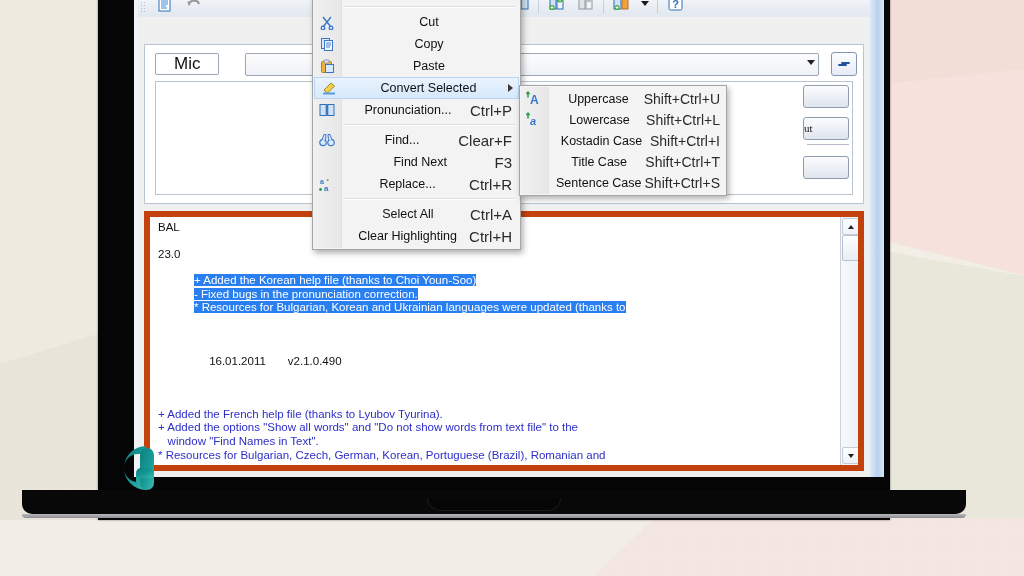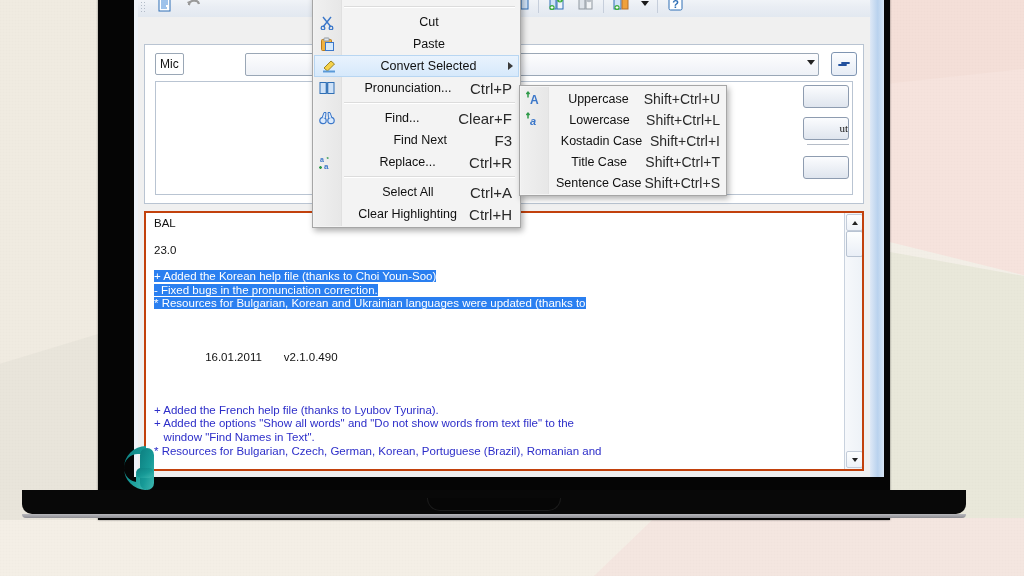--- a/index.html
+++ b/index.html
@@ -103,22 +103,22 @@
   .tab{
     position:absolute;left:0;top:0;height:21px;padding:0 10px;line-height:21px;
     font-size:12px;color:#1d1d1d;background:linear-gradient(#ffffff,#eff2f6);
     border:1px solid #b9c4d2;border-bottom:none;border-radius:3px 3px 0 0;
   }
   #tabpage{
     position:absolute;left:6px;top:27px;right:6px;height:158px;
     background:#fff;border:1px solid #b9c4d2;
   }
   .fieldlabel{
-    position:absolute;left:10px;top:8px;height:20px;line-height:20px;padding:0 4px;
-    font-size:12px;color:#111;background:#fff;border:1px solid #9aa7b6;border-radius:2px;
+    position:absolute;left:10px;top:8px;height:20px;line-height:20px;padding:0 18px;
+    font-size:17px;color:#111;background:#fff;border:1px solid #9aa7b6;border-radius:2px;
   }
   #combo{
     position:absolute;left:100px;top:8px;right:44px;height:21px;
     background:linear-gradient(#fdfdfe,#eef1f6);border:1px solid #9aa7b6;border-radius:2px;
   }
   #combo-arrow{
     position:absolute;right:3px;top:6px;width:0;height:0;
     border-left:4px solid transparent;border-right:4px solid transparent;border-top:5px solid #222;
   }
   #refresh-btn{
@@ -126,37 +126,37 @@
     background:linear-gradient(#fcfdff,#e6ecf5);border:1px solid #7f95b2;border-radius:3px;
     display:flex;align-items:center;justify-content:center;
   }
   #bigbox{
     position:absolute;left:10px;top:36px;right:10px;height:112px;
     background:#fff;border:1px solid #b9c4d2;
   }
   .sidebtn{
     position:absolute;right:14px;width:44px;height:21px;
     background:linear-gradient(#fbfcfe,#dfe5ee);border:1px solid #8e9cb0;border-radius:3px;
-    font-size:11px;color:#111;line-height:21px;text-align:right;overflow:hidden;font-family:Liberation Serif, serif;
+    font-size:11px;color:#111;line-height:21px;text-align:left;overflow:hidden;font-family:Liberation Serif, serif;
   }
   .thinrule{position:absolute;right:14px;width:42px;height:1px;background:#b5bcc7;}
 
   
   #textpanel{
     position:absolute;left:6px;top:194px;right:6px;bottom:6px;
-    background:#fff;border:2px solid #c2410c;overflow:hidden;
+    background:#fff;border:6px solid #c2410c;overflow:hidden;
   }
   #textarea{
     position:absolute;left:0;top:0;right:18px;bottom:0;padding:4px 6px 0 8px;
     font-family:"Liberation Sans", sans-serif;font-size:11.5px;color:#111;
     line-height:13.6px;overflow:hidden;
   }
   .tline{white-space:pre-wrap;}
   .blue{color:#2d2ec9;}
-  .sel{background:#2a7ff0;color:#fff;}
+  .sel{background:#2a7ff0;color:#fff;margin-left:36px;}
   .gap{height:13px;}
   .gap2{height:26px;}
   
   #vscroll{
     position:absolute;right:0;top:0;width:17px;bottom:0;
     background:linear-gradient(90deg,#f6f8fb,#eef2f7);border-left:1px solid #c9d2de;
   }
   .sbtn{position:absolute;left:1px;width:15px;height:15px;
     background:linear-gradient(#fdfefe,#eef2f8);border:1px solid #c3ccd9;border-radius:2px;
     display:flex;align-items:center;justify-content:center;}
@@ -404,20 +404,35 @@
             <line x1="3" y1="2" x2="11" y2="12" stroke="#3b77c9" stroke-width="1.4"></line>
             <line x1="11" y1="2" x2="3" y2="12" stroke="#3b77c9" stroke-width="1.4"></line>
             <circle cx="3" cy="13" r="1.8" fill="none" stroke="#3b77c9" stroke-width="1.3"></circle>
             <circle cx="11" cy="13" r="1.8" fill="none" stroke="#3b77c9" stroke-width="1.3"></circle>
           </svg>
         </span>
         <span class="lbl">Cut</span>
         <span class="acc"></span>
       </div>
 
+      <div class="mi">
+        <span class="ico">
+          <svg width="15" height="15" viewBox="0 0 15 15">
+            <rect x="1.5" y="1.5" width="8" height="10" fill="#dbeafc" stroke="#3b77c9"></rect>
+            <rect x="4.5" y="3.5" width="8" height="10" fill="#f4f9ff" stroke="#3b77c9"></rect>
+            <g stroke="#3b77c9" stroke-width=".9">
+              <line x1="6" y1="6" x2="11" y2="6"></line>
+                <line x1="6" y1="8" x2="11" y2="8"></line>
+                <line x1="6" y1="10" x2="10" y2="10"></line>
+            </g>
+          </svg>
+        </span>
+        <span class="lbl">Copy</span>
+        <span class="acc"></span>
+      </div>
 
       <div class="mi">
         <span class="ico">
           <svg width="15" height="15" viewBox="0 0 15 15">
             <rect x="1.5" y="2.5" width="10" height="11" rx="1" fill="#f0b23f" stroke="#b97c1f"></rect>
             <rect x="4" y="1" width="5" height="3" rx=".6" fill="#e0e6ec" stroke="#8f979f"></rect>
             <rect x="5.5" y="5.5" width="8" height="8" fill="#d7eafb" stroke="#3b77c9"></rect>
           </svg>
         </span>
         <span class="lbl">Paste</span>

